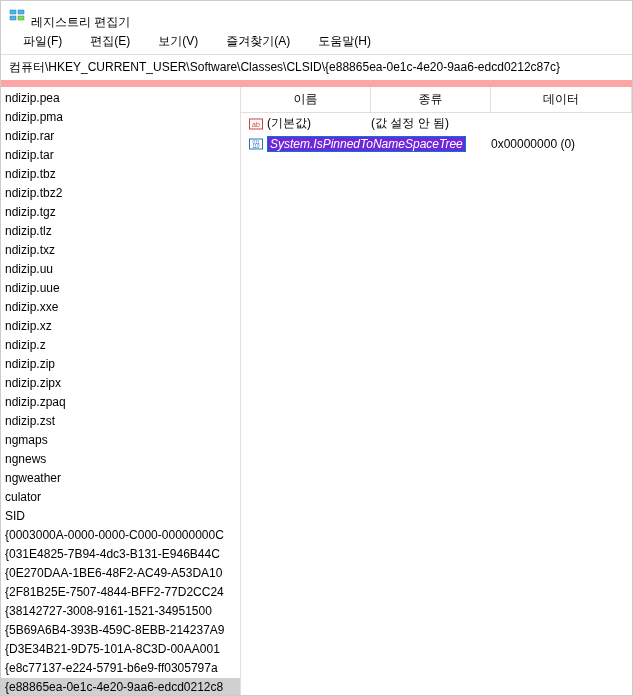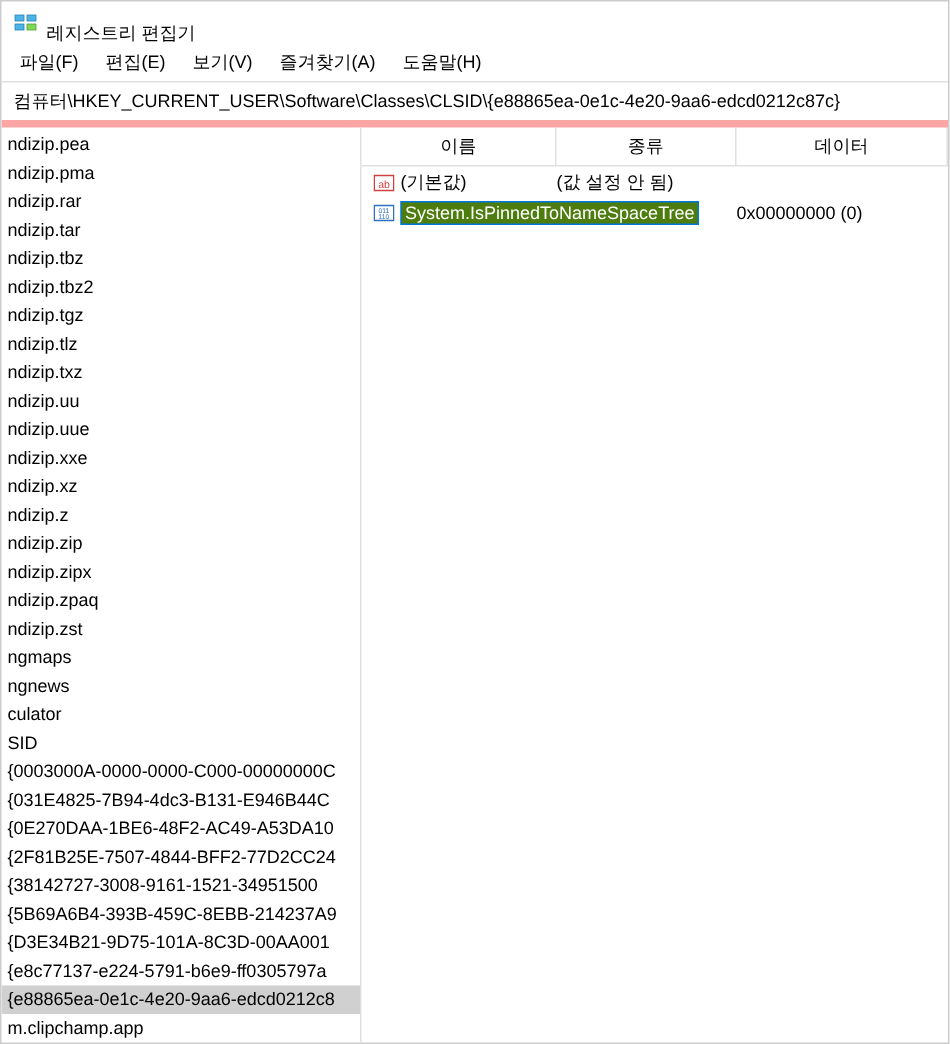--- a/index.html
+++ b/index.html
@@ -31,25 +31,26 @@
     }
     .menubar {
       display: flex;
       padding: 2px 4px;
       gap: 2px;
       border-bottom: 1px solid #e0e0e0;
     }
     .menubar .menuitem {
       padding: 2px 8px;
       cursor: default;
+      margin-left: 10px;
     }
     .addressbar {
       padding: 4px 8px;
       font-size: 12px;
-      border-bottom: 5px solid #fca5a5;
+      border-bottom: 7px solid #fca5a5;
       white-space: nowrap;
       overflow: hidden;
     }
     .mainarea {
       display: flex;
       height: calc(100% - 78px);
     }
     .sidebar {
       width: 240px;
       border-right: 1px solid #e0e0e0;
@@ -105,24 +106,25 @@
     .value-cell.name { width: 130px; }
     .value-cell.type { width: 120px; }
     .value-cell.data { flex: 1; padding-left: 0; }
     .value-icon {
       width: 14px;
       height: 14px;
       display: inline-block;
       flex-shrink: 0;
     }
     .editing-box {
-      background: #4d7c0f;
+      background: #6d28d9;
       color: #fff;
       padding: 0 2px;
       border: 1px solid #0078d7;
+      font-style: italic;
     }
     .row2 .value-cell.name { width: 250px; }
     .row2 .value-cell.data { }
   </style>
 </head>
 <body>
 
 <div class="titlebar">
   <span class="icon">
     <svg viewBox="0 0 16 16" width="16" height="16">
@@ -160,20 +162,21 @@
       <div class="tree-item">ndizip.uue</div>
       <div class="tree-item">ndizip.xxe</div>
       <div class="tree-item">ndizip.xz</div>
       <div class="tree-item">ndizip.z</div>
       <div class="tree-item">ndizip.zip</div>
       <div class="tree-item">ndizip.zipx</div>
       <div class="tree-item">ndizip.zpaq</div>
       <div class="tree-item">ndizip.zst</div>
       <div class="tree-item">ngmaps</div>
       <div class="tree-item">ngnews</div>
+      <div class="tree-item">ngweather</div>
       <div class="tree-item">culator</div>
       <div class="tree-item">SID</div>
       <div class="tree-item">{0003000A-0000-0000-C000-00000000C</div>
       <div class="tree-item">{031E4825-7B94-4dc3-B131-E946B44C</div>
       <div class="tree-item">{0E270DAA-1BE6-48F2-AC49-A53DA10</div>
       <div class="tree-item">{2F81B25E-7507-4844-BFF2-77D2CC24</div>
       <div class="tree-item">{38142727-3008-9161-1521-34951500</div>
       <div class="tree-item">{5B69A6B4-393B-459C-8EBB-214237A9</div>
       <div class="tree-item">{D3E34B21-9D75-101A-8C3D-00AA001</div>
       <div class="tree-item">{e8c77137-e224-5791-b6e9-ff0305797a</div>

